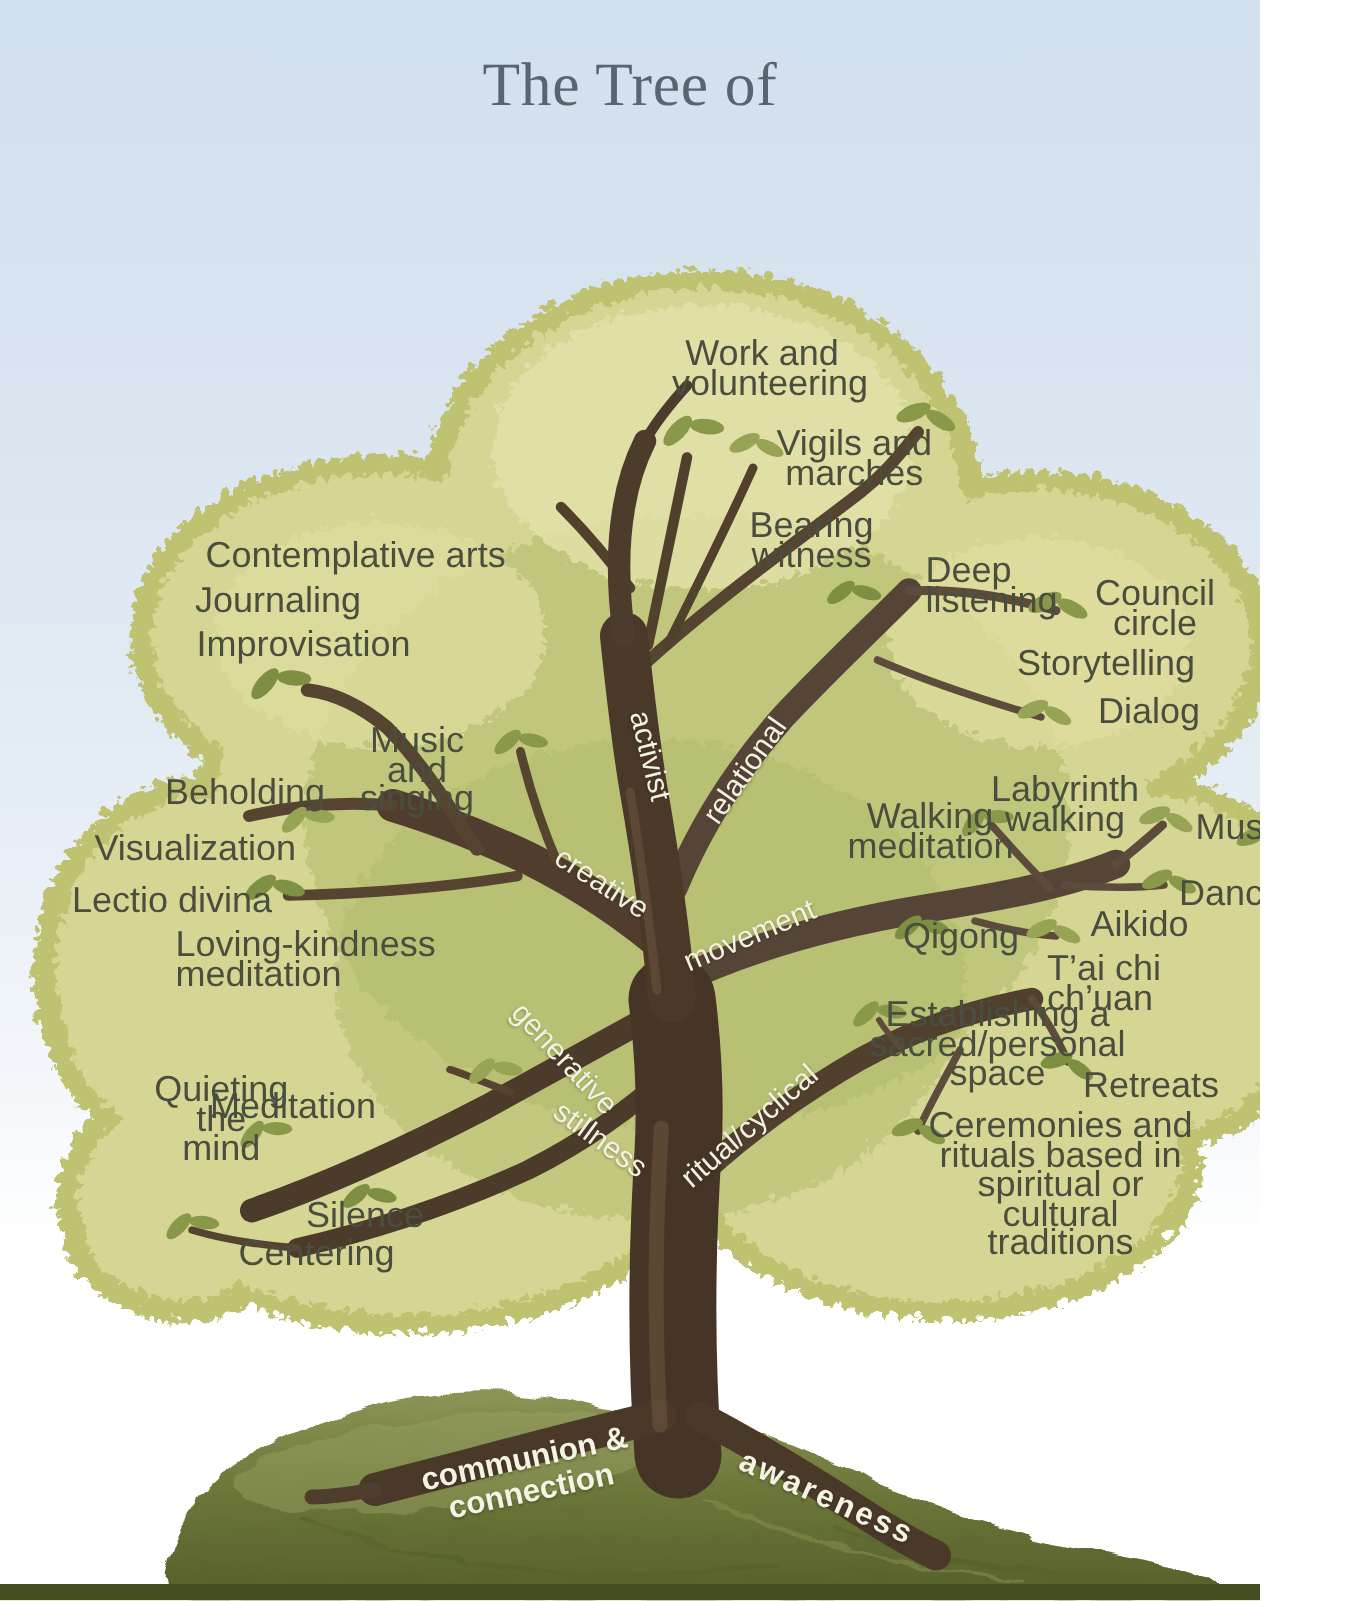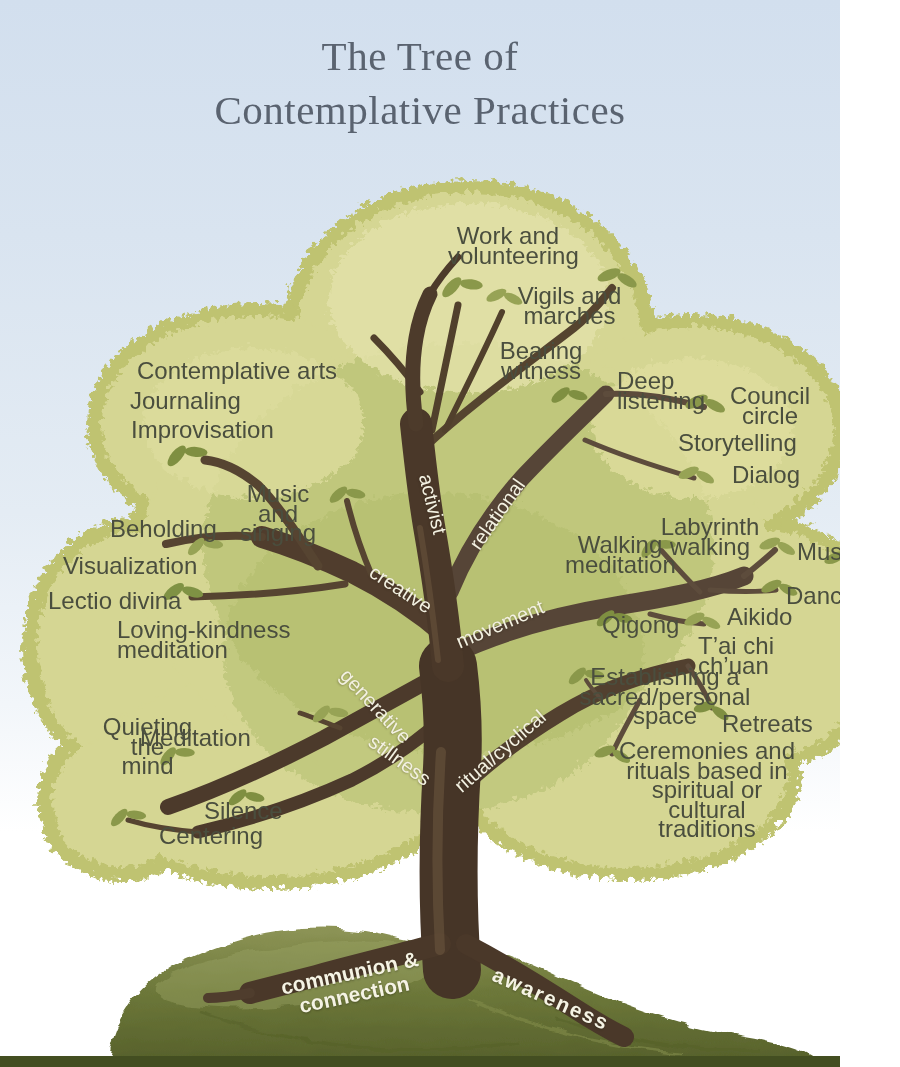--- a/index.html
+++ b/index.html
@@ -162,21 +162,20 @@
       <path d="M466,944 C504,964 540,986 574,1008 C594,1021 610,1030 624,1037" stroke="#4a3829" stroke-width="20"></path>
       <path d="M440,950 C436,880 437,812 441,752" stroke="#6e573f" stroke-width="10" opacity="0.55"></path>
       <path d="M438,660 C433,615 427,570 420,528" stroke="#6e573f" stroke-width="6" opacity="0.5"></path>
     </g>
 
     <rect x="0" y="1056" width="900" height="11" fill="#434e21"></rect>
   </svg>
 
   <div class="labels">
     <div class="t1">The Tree of</div>
-    <div class="t2">Contemplative Practices</div>
 
     <div class="p c" style="left:448px;top:226px;width:120px">Work and
 volunteering</div>
     <div class="p c" style="left:517px;top:286px;width:105px">Vigils and
 marches</div>
     <div class="p c" style="left:495px;top:341px;width:92px">Bearing
 witness</div>
     <div class="p" style="left:617px;top:371px">Deep
 listening</div>
     <div class="p c" style="left:726px;top:386px;width:88px">Council

